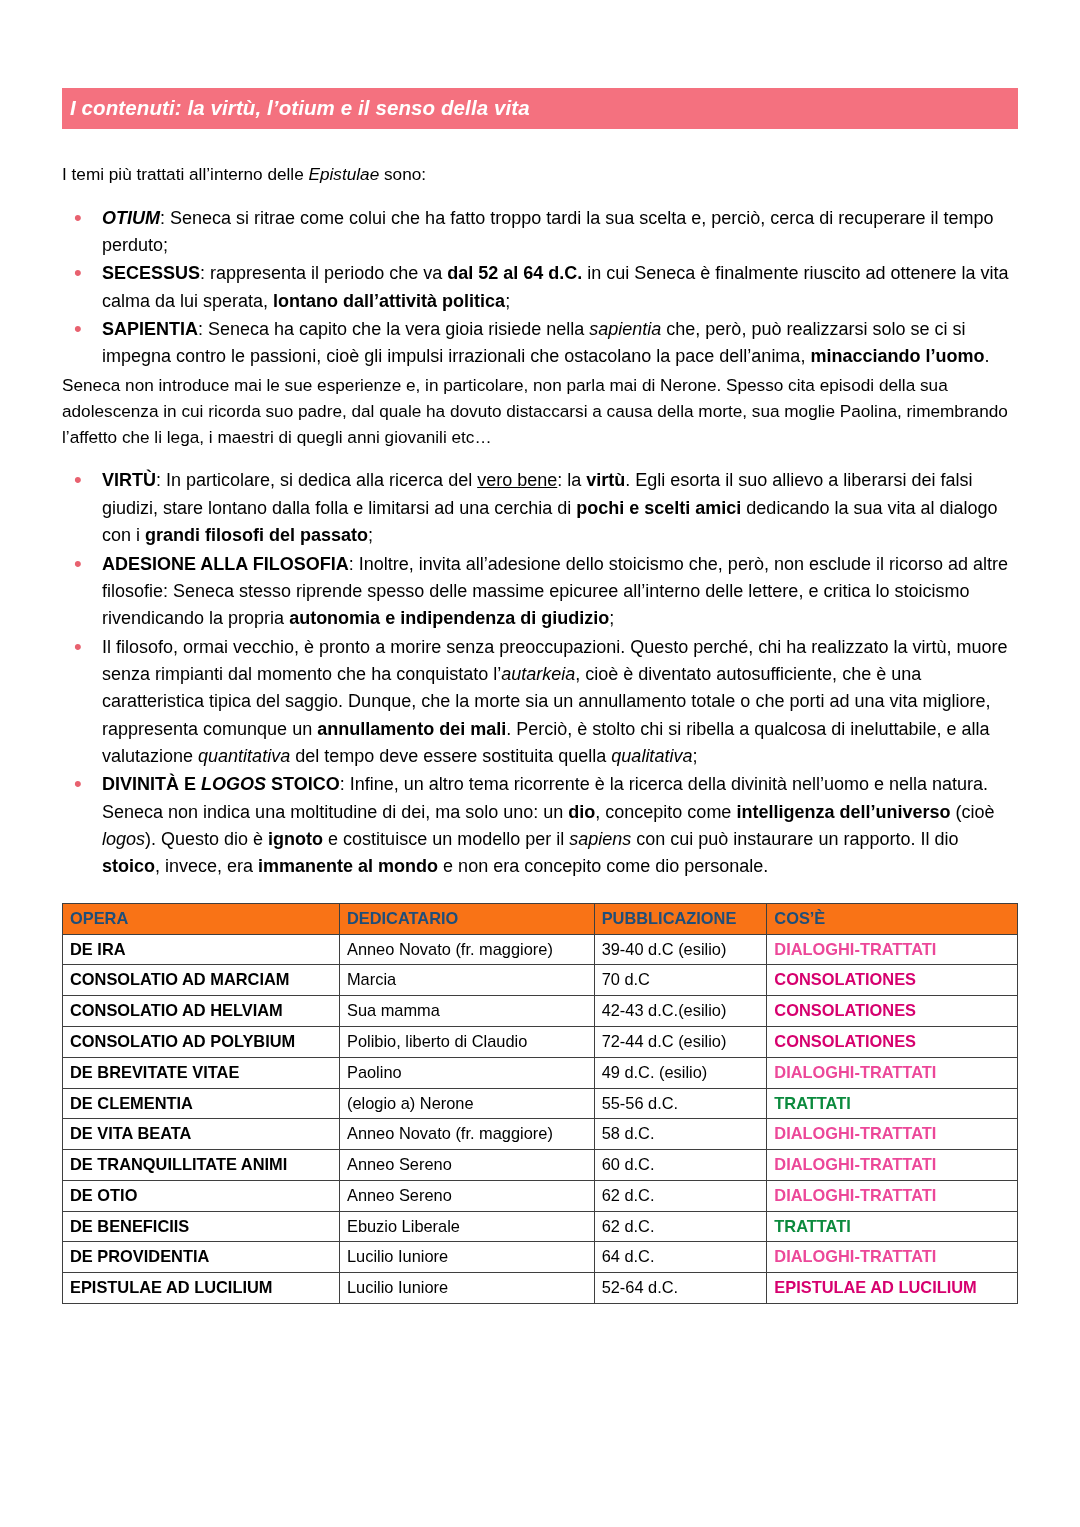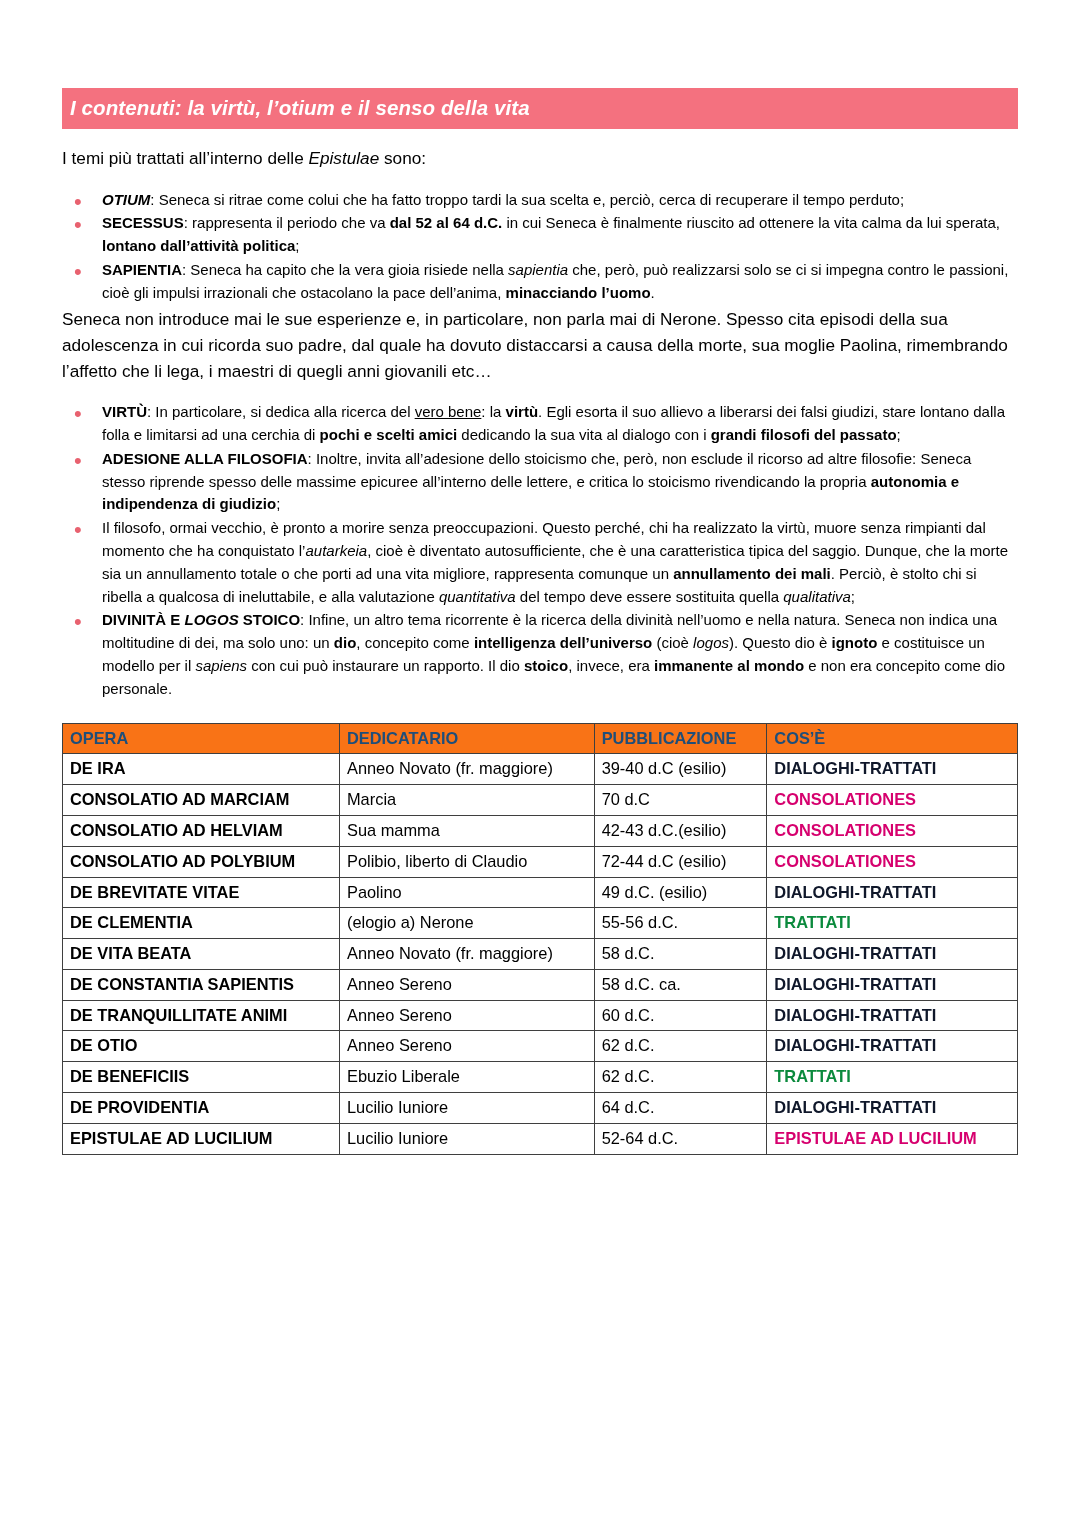--- a/index.html
+++ b/index.html
@@ -26,35 +26,35 @@
     font-style: italic;
     font-weight: bold;
     font-size: 20.5px;
     line-height: 1.35;
     padding: 6px 0 7px 8px;
     letter-spacing: 0.1px;
   }
   .intro-line {
     font-size: 17.2px;
     line-height: 1.5;
-    margin-top: 17px;
+    margin-top: 33px;
   }
   .italic { font-style: italic; }
   .bold { font-weight: bold; }
   .underline { text-decoration: underline; }
 
   ul.bullets {
     list-style: none;
     margin: 4px 0 0 0;
     padding: 0;
   }
   ul.bullets li {
     position: relative;
     padding-left: 40px;
-    font-size: 15px;
+    font-size: 18px;
     line-height: 1.52;
     margin-bottom: 1px;
   }
   ul.bullets li::before {
     content: "\2022";
     position: absolute;
     left: 12px;
     top: -2px;
     color: #e8616f;
     font-size: 22px;
@@ -79,21 +79,21 @@
     text-align: left;
     vertical-align: middle;
     line-height: 1.45;
   }
   table.opere thead th {
     background: #f97316;
     color: #1f4e79;
     font-weight: bold;
   }
   td.opera { font-weight: bold; }
-  .cat-dialoghi { color: #0f172a; font-weight: bold; }
+  .cat-dialoghi { color: #ec4899; font-weight: bold; }
   .cat-consolationes { color: #d6006e; font-weight: bold; }
   .cat-trattati { color: #0b8a3d; font-weight: bold; }
   .cat-epistulae { color: #d6006e; font-weight: bold; }
 </style>
 </head>
 <body>
 
 <div class="page">
 
   <div class="section-banner">I contenuti: la virtù, l’otium e il senso della vita</div>
@@ -177,26 +177,20 @@
           <td>55-56 d.C.</td>
           <td class="cat-trattati">TRATTATI</td>
         </tr>
         <tr>
           <td class="opera">DE VITA BEATA</td>
           <td>Anneo Novato (fr. maggiore)</td>
           <td>58 d.C.</td>
           <td class="cat-dialoghi">DIALOGHI-TRATTATI</td>
         </tr>
         <tr>
-          <td class="opera">DE CONSTANTIA SAPIENTIS</td>
-          <td>Anneo Sereno</td>
-          <td>58 d.C. ca.</td>
-          <td class="cat-dialoghi">DIALOGHI-TRATTATI</td>
-        </tr>
-        <tr>
           <td class="opera">DE TRANQUILLITATE ANIMI</td>
           <td>Anneo Sereno</td>
           <td>60 d.C.</td>
           <td class="cat-dialoghi">DIALOGHI-TRATTATI</td>
         </tr>
         <tr>
           <td class="opera">DE OTIO</td>
           <td>Anneo Sereno</td>
           <td>62 d.C.</td>
           <td class="cat-dialoghi">DIALOGHI-TRATTATI</td>

